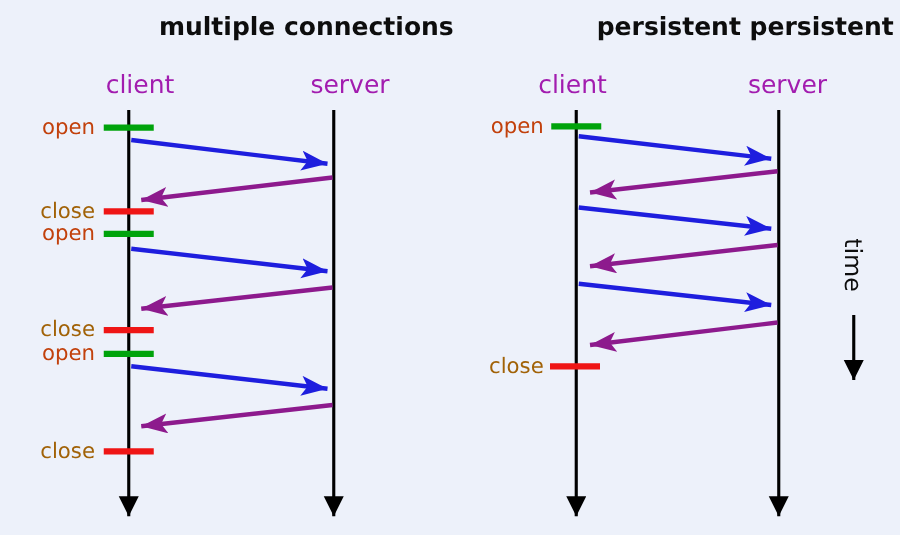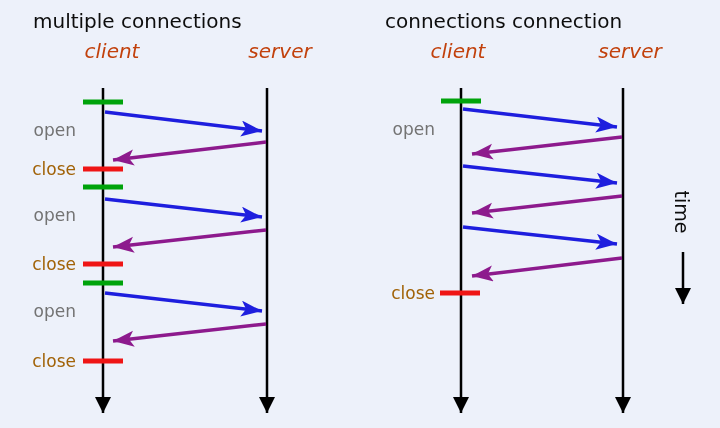--- a/index.html
+++ b/index.html
@@ -6,31 +6,31 @@
   .stage{
     position:relative;
     width:720px;height:428px;
     background:#edf1fa;
     font-family:"DejaVu Sans","Liberation Sans",sans-serif;
     overflow:hidden;
   }
   .overlay{position:absolute;left:0;top:0;width:720px;height:428px;}
   .title{
     position:absolute;top:9px;width:330px;
-    font-size:20px;color:#0d0d0d;text-align:left;white-space:nowrap;
+    font-size:20px;color:#0d0d0d;text-align:right;white-space:nowrap;font-weight:bold;
   }
   .col-label{
-    position:absolute;top:39px;width:110px;
-    font-size:20px;color:#c2410c;text-align:center;font-style:italic;
+    position:absolute;top:55px;width:110px;
+    font-size:20px;color:#a21caf;text-align:center;
   }
   .evt{
     position:absolute;width:58px;
     font-size:17px;line-height:22px;text-align:right;white-space:nowrap;
   }
-  .evt-open{color:#737373;margin-top:28px;}
+  .evt-open{color:#c2410c;}
   .evt-close{color:#a16207;}
   .time-label{
     position:absolute;left:682px;top:212px;
     font-size:19px;color:#0d0d0d;white-space:nowrap;
     transform:translate(-50%,-50%) rotate(90deg);
   }
 </style>
 </head>
 <body>
 
@@ -82,21 +82,21 @@
 
       <line x1="622" y1="137" x2="472" y2="154" stroke="#8d1a8d" stroke-width="3.5" marker-end="url(#arrow-purple)"></line>
       <line x1="622" y1="196" x2="472" y2="213" stroke="#8d1a8d" stroke-width="3.5" marker-end="url(#arrow-purple)"></line>
       <line x1="622" y1="258" x2="472" y2="276" stroke="#8d1a8d" stroke-width="3.5" marker-end="url(#arrow-purple)"></line>
     </g>
 
     <line x1="683" y1="252" x2="683" y2="304" stroke="#000" stroke-width="2.5" marker-end="url(#arrow-black)"></line>
   </svg>
 
   <div class="title" style="left:33px;">multiple connections</div>
-  <div class="title" style="left:385px;">connections connection</div>
+  <div class="title" style="left:385px;">persistent persistent</div>
 
   <div class="col-label" style="left:57px;">client</div>
   <div class="col-label" style="left:225px;">server</div>
   <div class="col-label" style="left:403px;">client</div>
   <div class="col-label" style="left:575px;">server</div>
 
   <div class="evt evt-open" style="left:18px;top:91px;">open</div>
   <div class="evt evt-close" style="left:18px;top:158px;">close</div>
   <div class="evt evt-open" style="left:18px;top:176px;">open</div>
   <div class="evt evt-close" style="left:18px;top:253px;">close</div>

